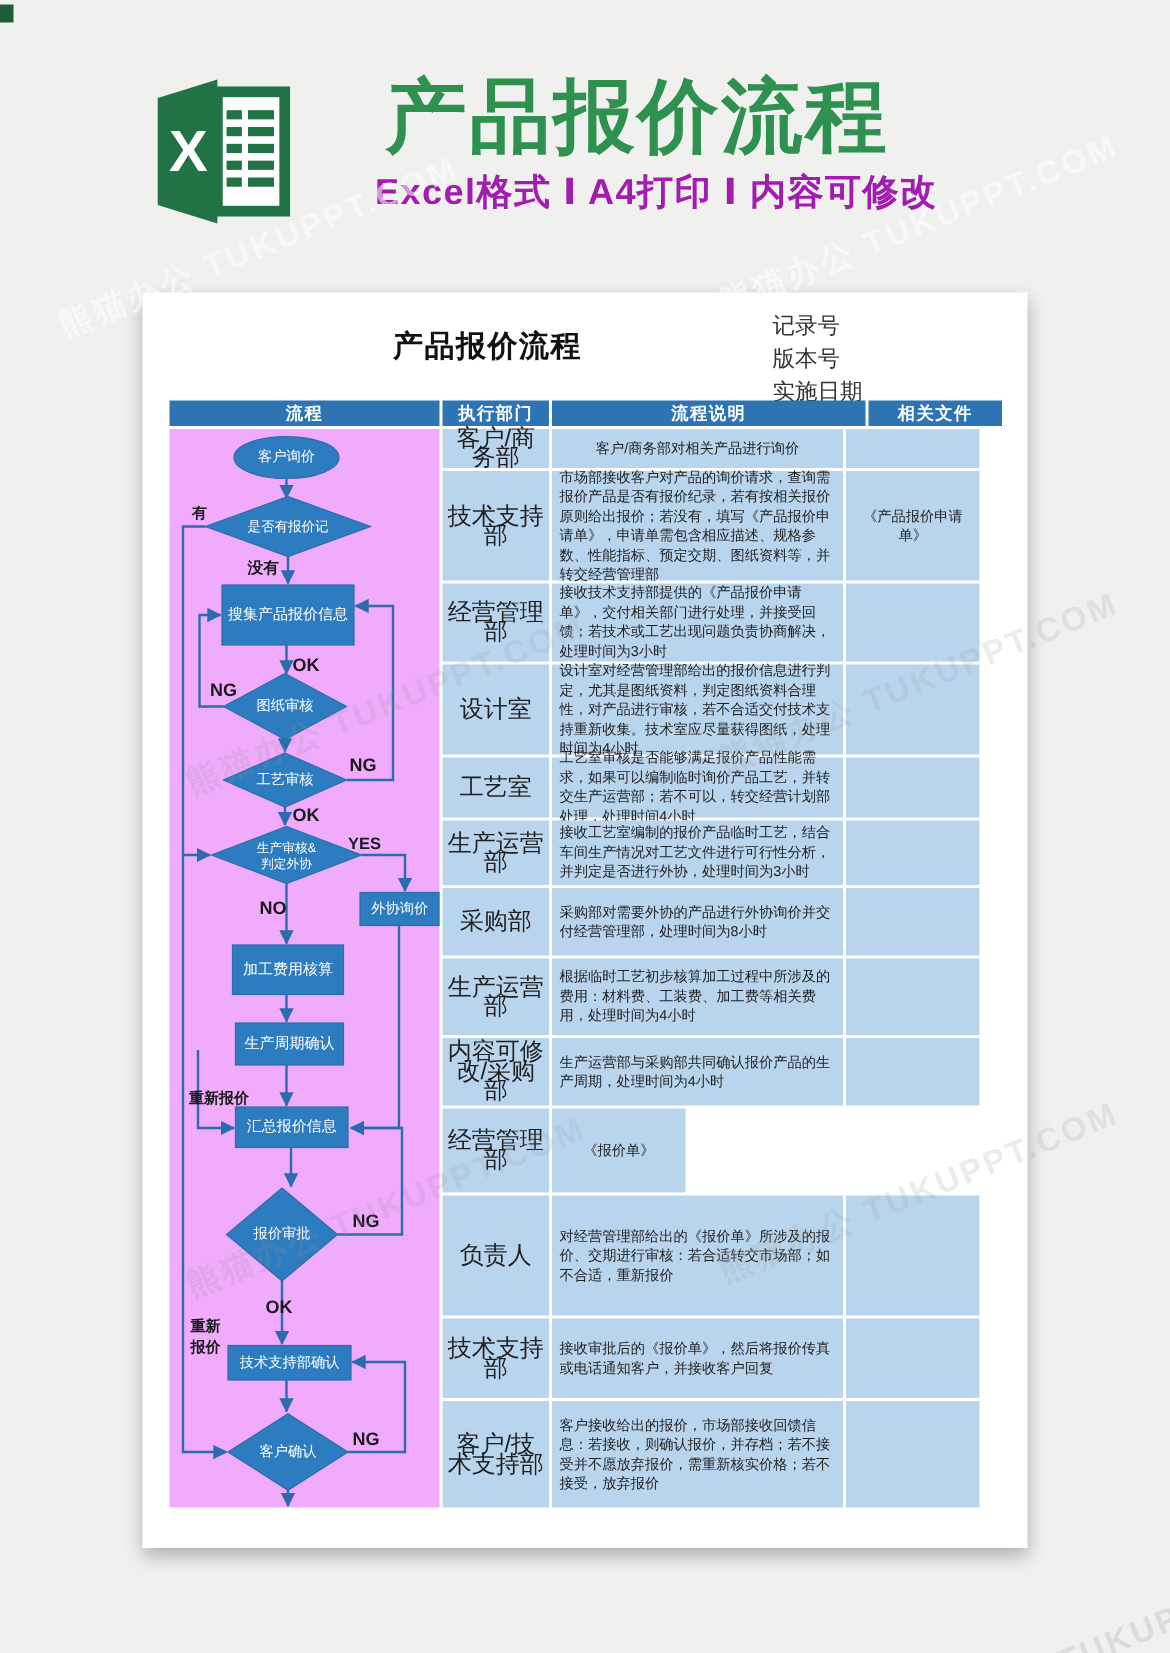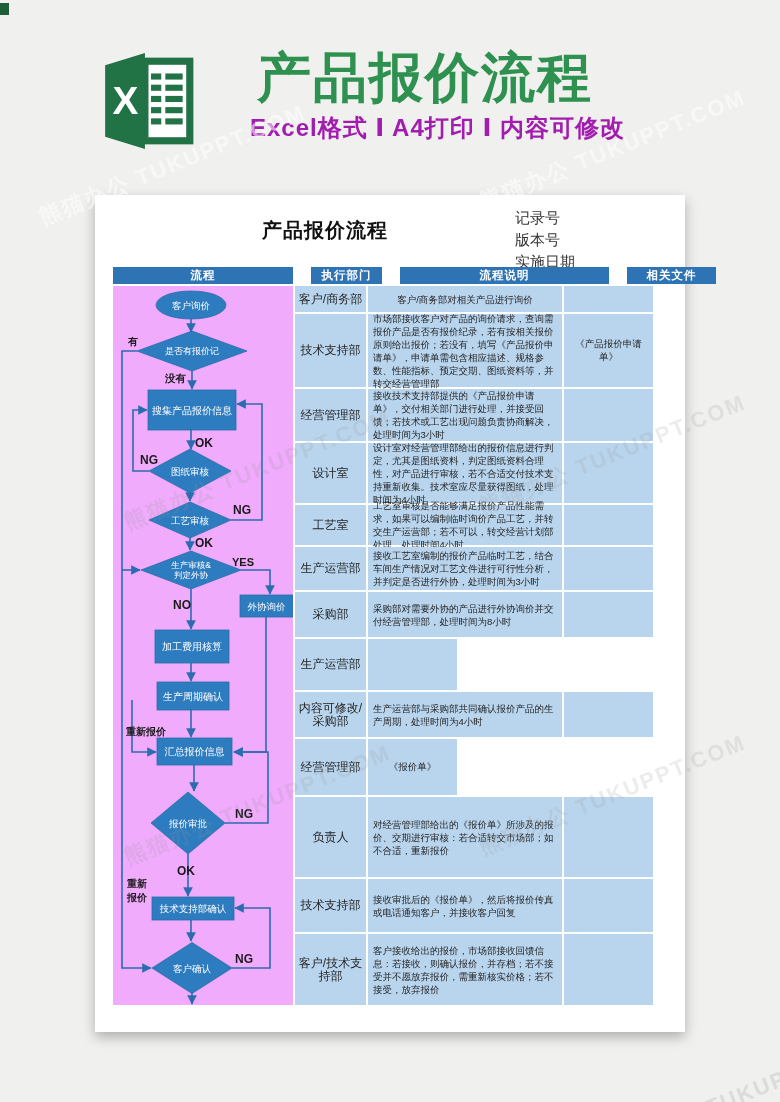--- a/index.html
+++ b/index.html
@@ -24,32 +24,32 @@
   .page{
     position:absolute;left:95px;top:195px;width:590px;height:837px;background:#ffffff;
     box-shadow:0 5px 12px rgba(0,0,0,0.28);
   }
   .doc-title{
     position:absolute;left:80px;top:22px;width:300px;text-align:center;
     font-size:20px;font-weight:bold;color:#111;letter-spacing:1px;
   }
   .meta{position:absolute;left:420px;top:12px;width:120px;}
   .meta div{font-size:15px;color:#333;height:22px;line-height:22px;}
-  .tbl-head{position:absolute;left:18px;top:72px;height:17px;display:flex;gap:18px;}
+  .tbl-head{position:absolute;left:18px;top:72px;height:17px;display:flex;gap:2px;}
   .tbl-head div{
     background:#2e73b4;color:#fff;font-size:11.5px;font-weight:bold;
     display:flex;align-items:center;justify-content:center;letter-spacing:1px;
   }
   .th-c0{width:180px;} .th-c1{width:71px;} .th-c2{width:209px;} .th-c3{width:89px;}
   .tbl-body{position:absolute;left:18px;top:91px;display:flex;gap:2px;}
   .flow-cell{width:180px;height:719px;background:#f0abfc;position:relative;}
   .rows{display:flex;flex-direction:column;gap:2px;width:373px;}
   .row{display:flex;gap:2px;}
   .cell{background:#b9d5ee;color:#1f1f1f;display:flex;align-items:center;justify-content:center;}
-  .dept{width:71px;font-size:12px;text-align:center;padding:0 2px;box-sizing:border-box;line-height:13px;}
+  .dept{width:71px;font-size:16px;text-align:center;padding:0 2px;box-sizing:border-box;line-height:13px;}
   .desc{width:194px;font-size:9.5px;line-height:13px;text-align:left;padding:2px 5px;box-sizing:border-box;}
   .docf{width:89px;font-size:9.5px;text-align:center;padding:0 3px;box-sizing:border-box;}
   
   .wm{position:absolute;font-size:22px;font-weight:bold;white-space:nowrap;pointer-events:none;
       transform:rotate(-22deg);letter-spacing:2px;}
 </style>
 </head>
 <body>
 
 <div class="corner-square"></div>
@@ -219,20 +219,21 @@
           <div class="cell desc">接收工艺室编制的报价产品临时工艺，结合车间生产情况对工艺文件进行可行性分析，并判定是否进行外协，处理时间为3小时</div>
           <div class="cell docf"></div>
         </div>
         <div class="row" style="height: 45px; border-radius: 14px;">
           <div class="cell dept">采购部</div>
           <div class="cell desc">采购部对需要外协的产品进行外协询价并交付经营管理部，处理时间为8小时</div>
           <div class="cell docf"></div>
         </div>
         <div class="row" style="height: 51px;">
           <div class="cell dept">生产运营部</div>
+          <div class="cell desc">根据临时工艺初步核算加工过程中所涉及的费用：材料费、工装费、加工费等相关费用，处理时间为4小时</div>
           <div class="cell docf"></div>
         </div>
         <div class="row" style="height: 45px;">
           <div class="cell dept">内容可修改/采购部</div>
           <div class="cell desc">生产运营部与采购部共同确认报价产品的生产周期，处理时间为4小时</div>
           <div class="cell docf"></div>
         </div>
         <div class="row" style="height: 56px;">
           <div class="cell dept">经营管理部</div>
           <div class="cell docf">《报价单》</div>

